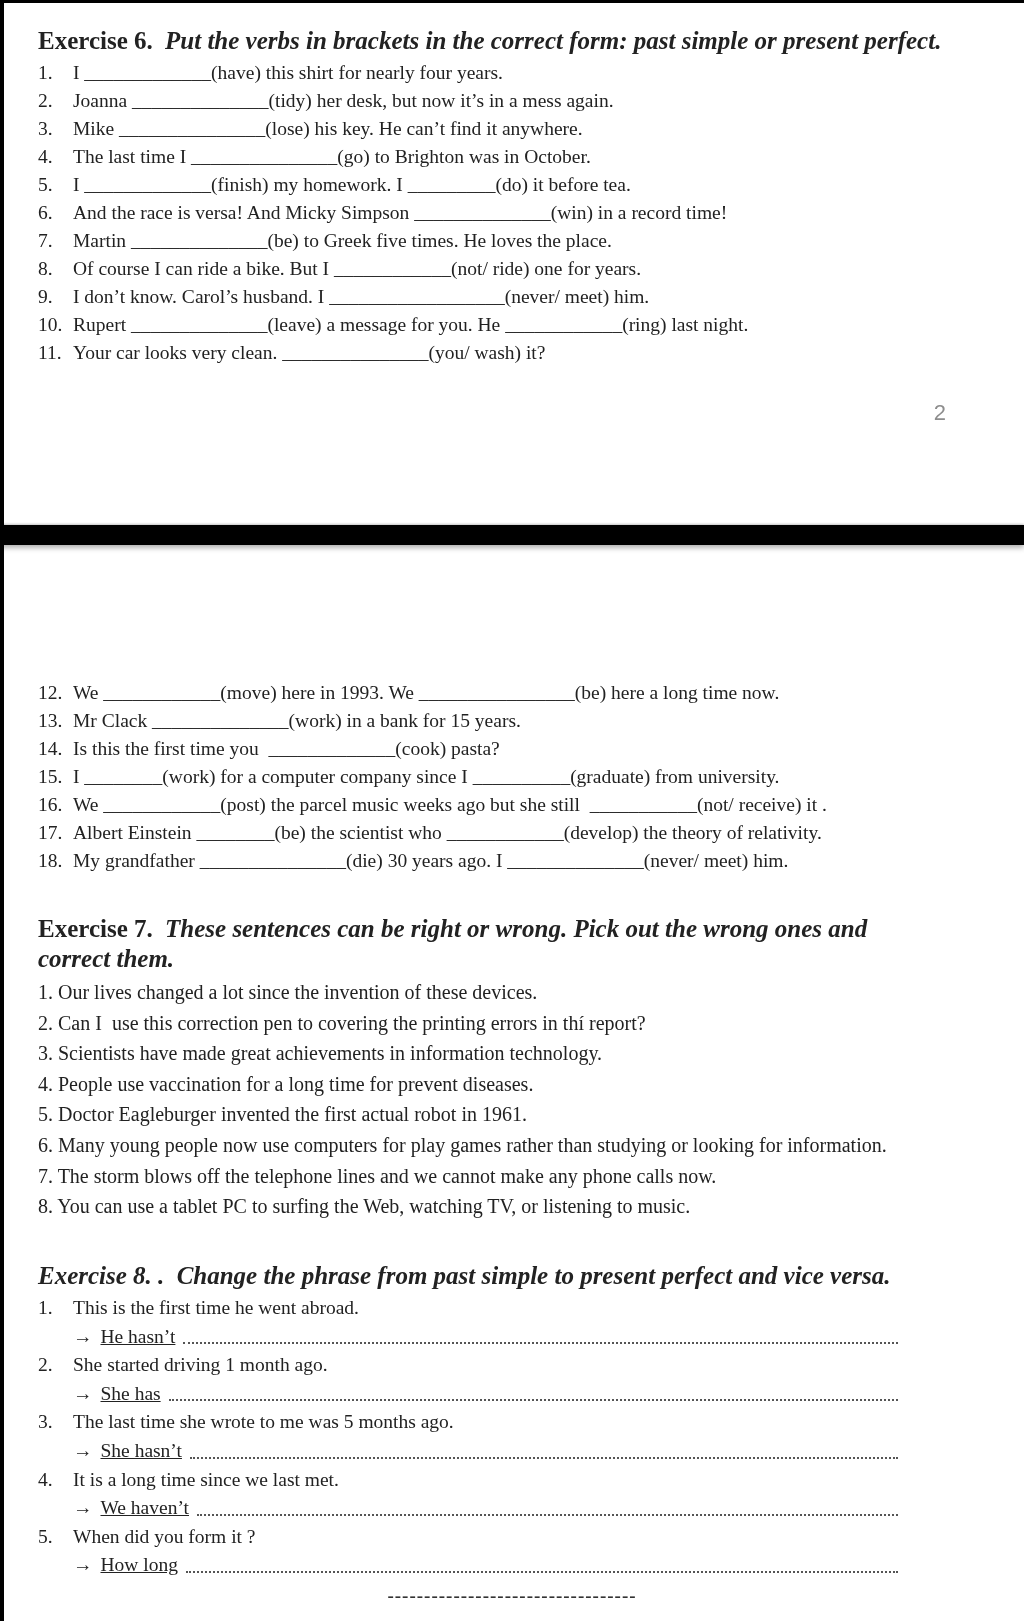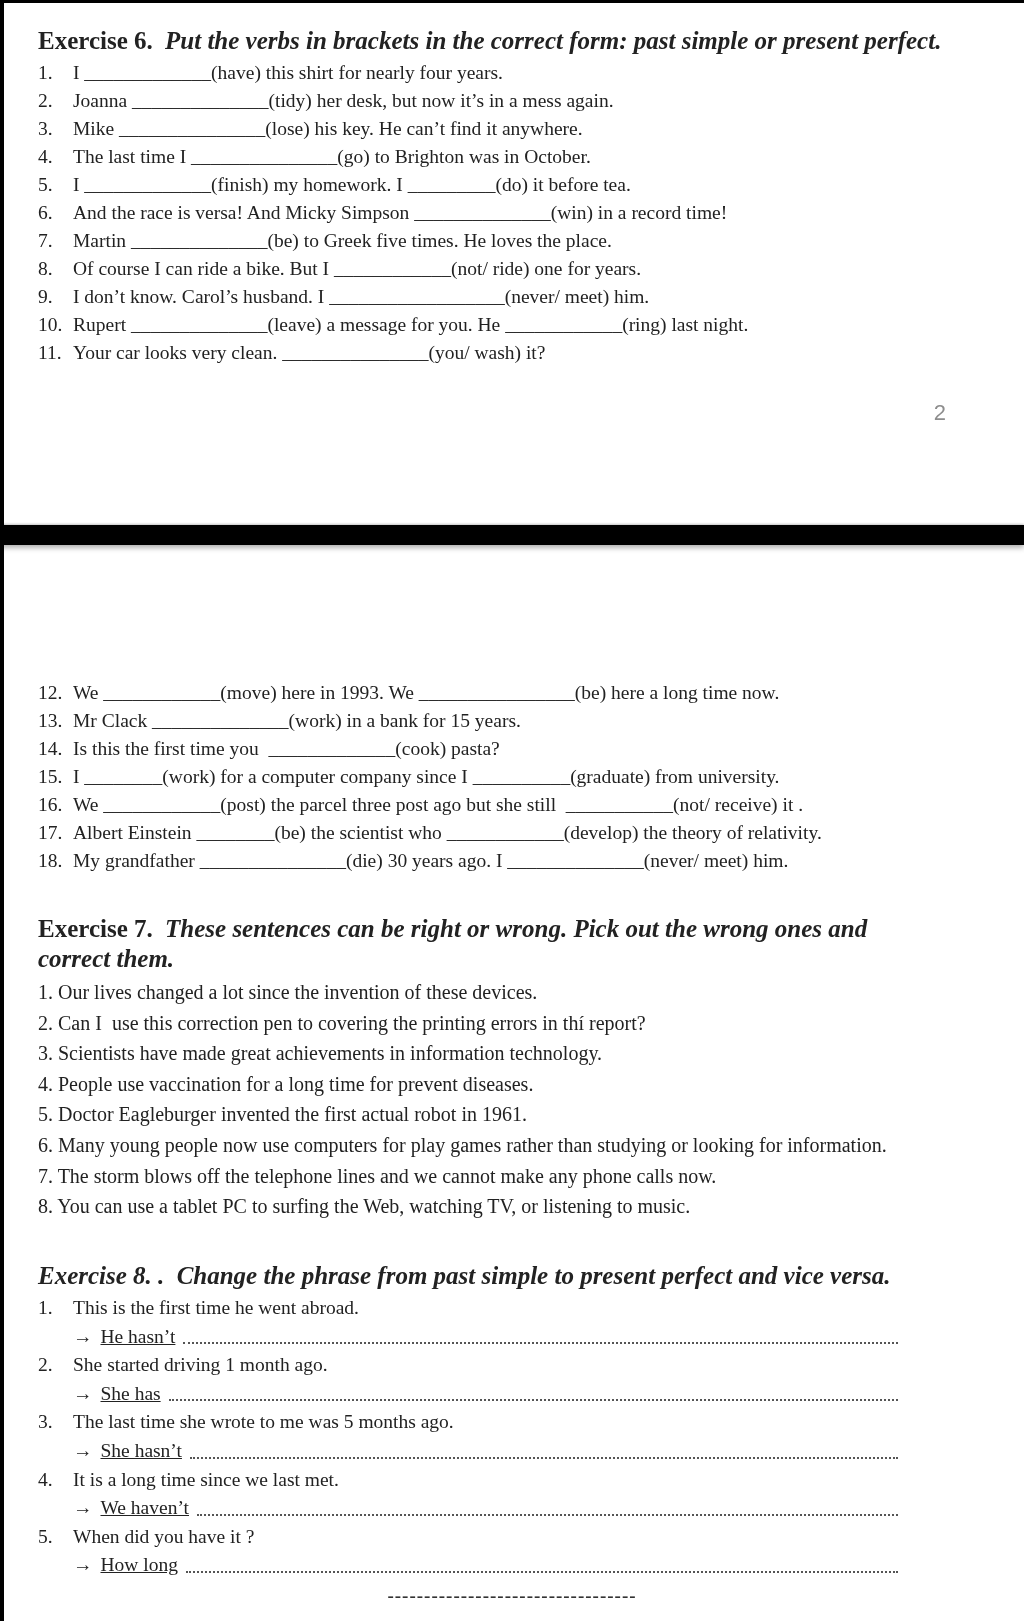--- a/index.html
+++ b/index.html
@@ -122,21 +122,21 @@
   <div class="row">
       <span class="num">14.</span>
       <span class="txt">Is this the first time you  _____________(cook) pasta?</span>
     </div>
   <div class="row">
       <span class="num">15.</span>
       <span class="txt">I ________(work) for a computer company since I __________(graduate) from university.</span>
     </div>
   <div class="row">
       <span class="num">16.</span>
-      <span class="txt">We ____________(post) the parcel three post ago but she still  ___________(not/ receive) it .</span>
+      <span class="txt">We ____________(post) the parcel music weeks ago but she still  ___________(not/ receive) it .</span>
     </div>
   <div class="row">
       <span class="num">17.</span>
       <span class="txt">Albert Einstein ________(be) the scientist who ____________(develop) the theory of relativity.</span>
     </div>
   <div class="row">
       <span class="num">18.</span>
       <span class="txt">My grandfather _______________(die) 30 years ago. I ______________(never/ meet) him.</span>
     </div>
 </div>
@@ -195,21 +195,21 @@
         <span class="num">4.</span>
         <span class="txt">It is a long time since we last met.</span>
       </div>
     <div class="arrow-row">
         <span class="arrow">→</span>
         <span class="stem">We haven’t</span>
         <span class="leader"></span>
       </div>
     <div class="row">
         <span class="num">5.</span>
-        <span class="txt">When did you have it ?</span>
+        <span class="txt">When did you form it ?</span>
       </div>
     <div class="arrow-row">
         <span class="arrow">→</span>
         <span class="stem">How long</span>
         <span class="leader"></span>
       </div>
   </div>
 </div>
 
 <div id="divider">----------------------------------</div>

